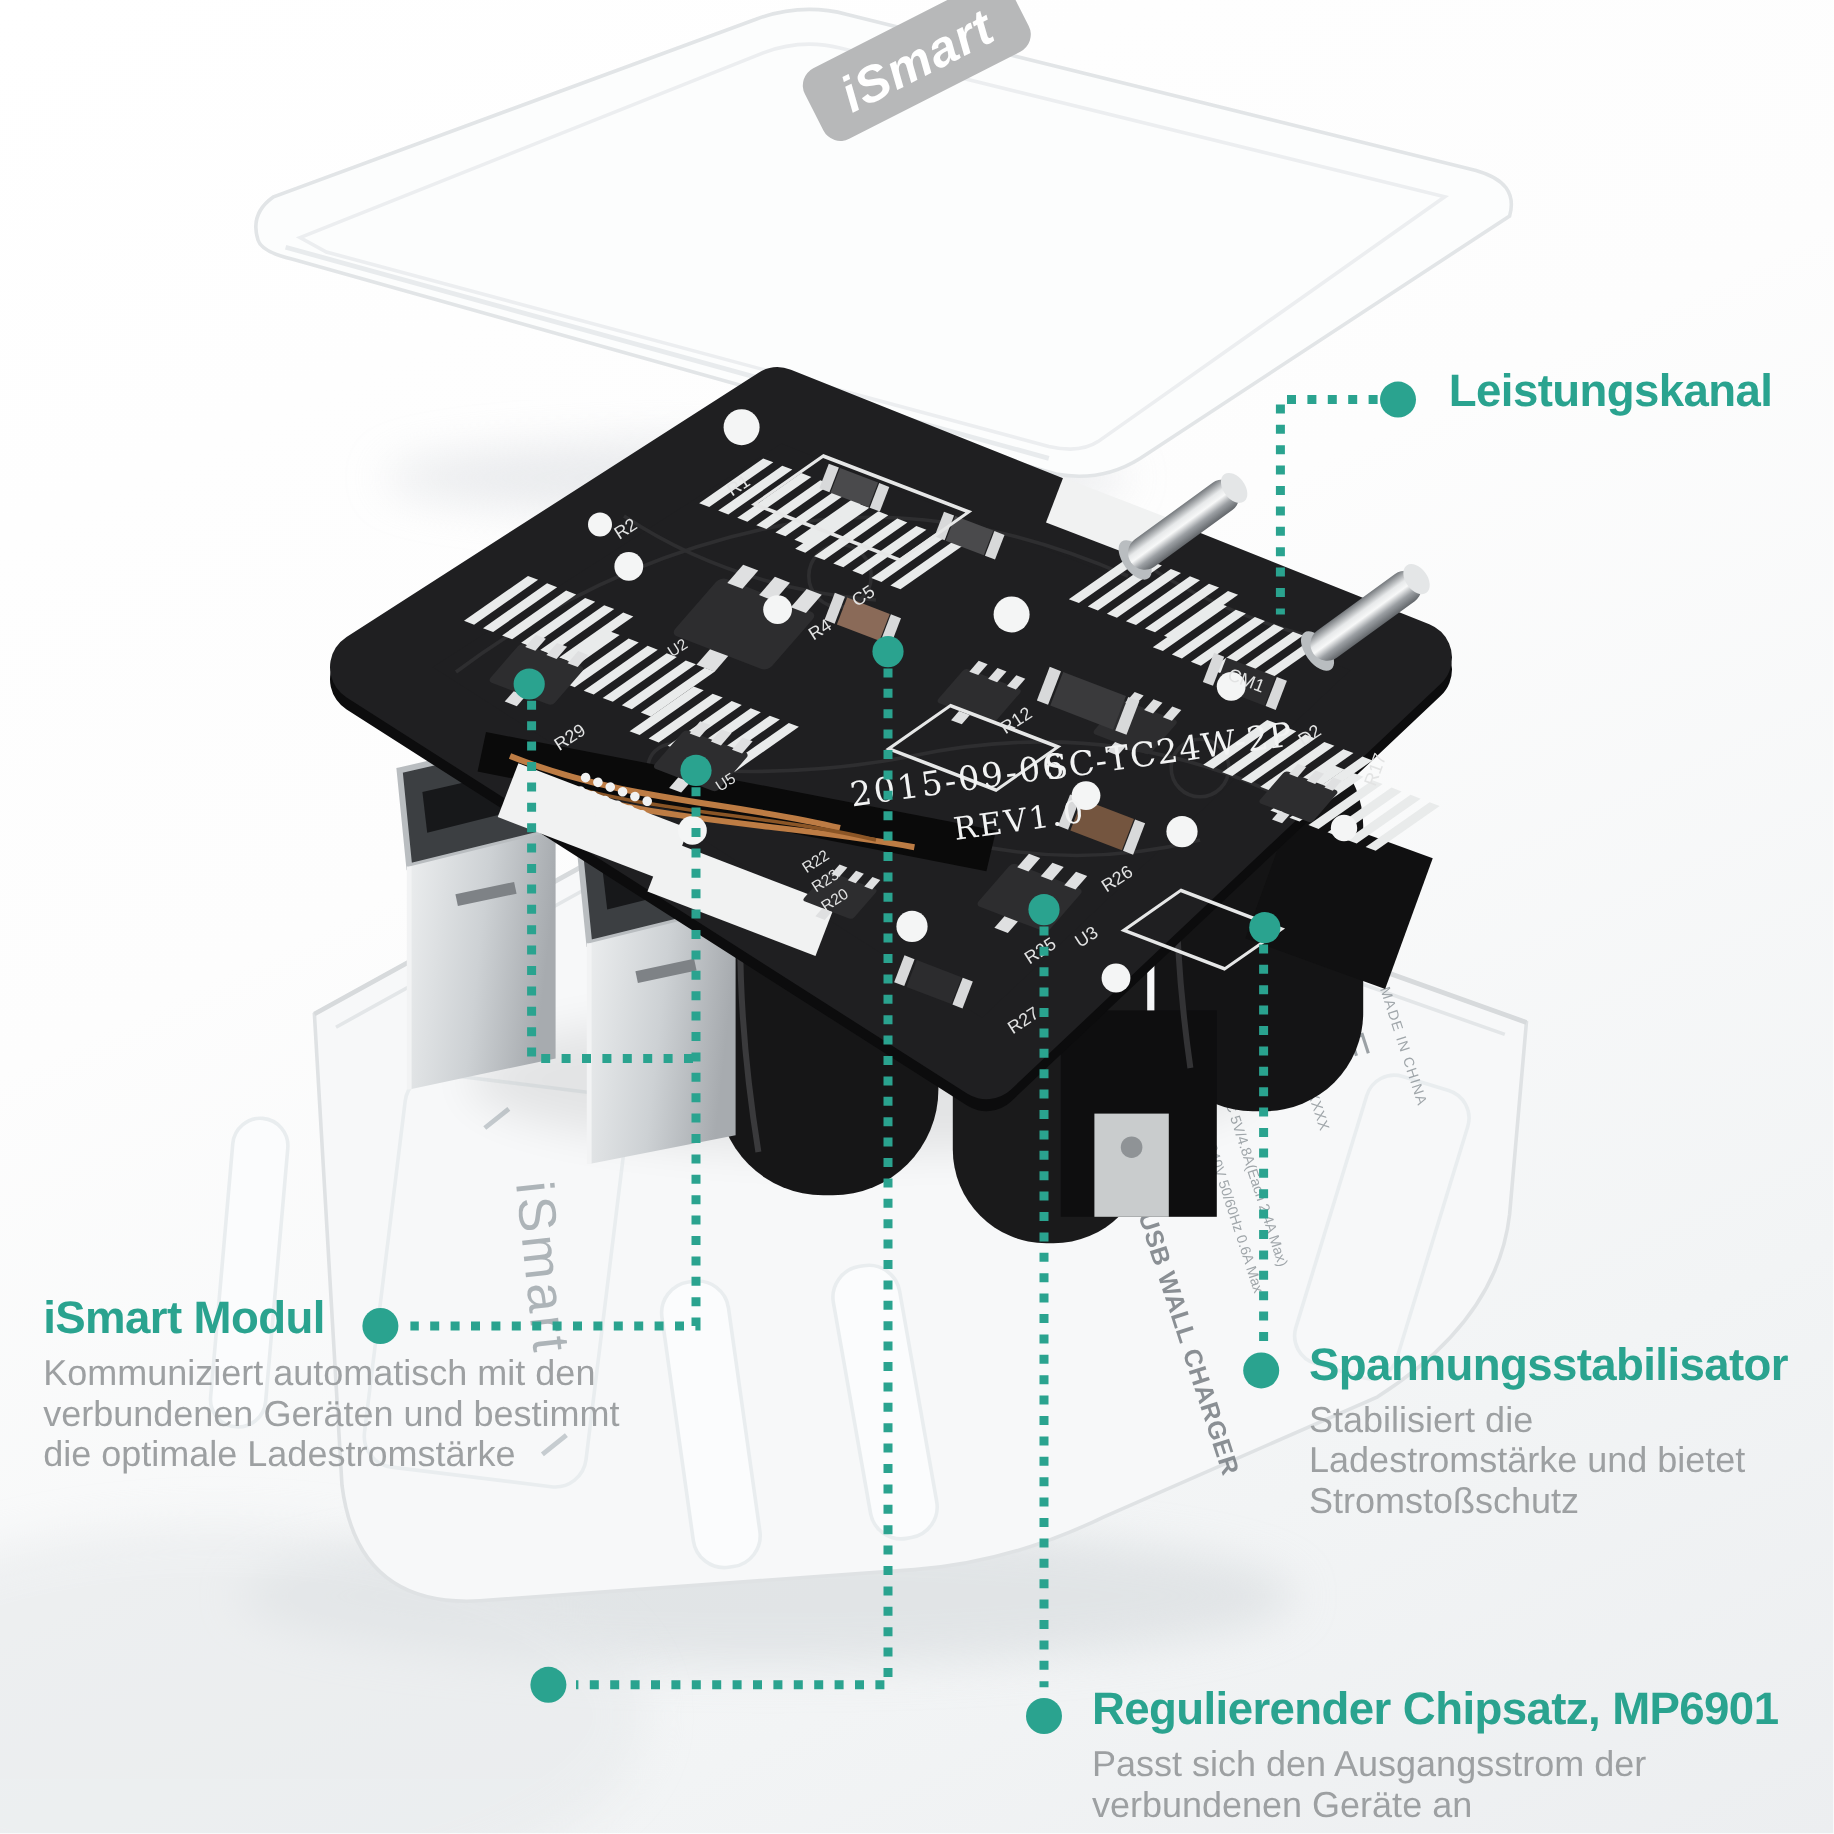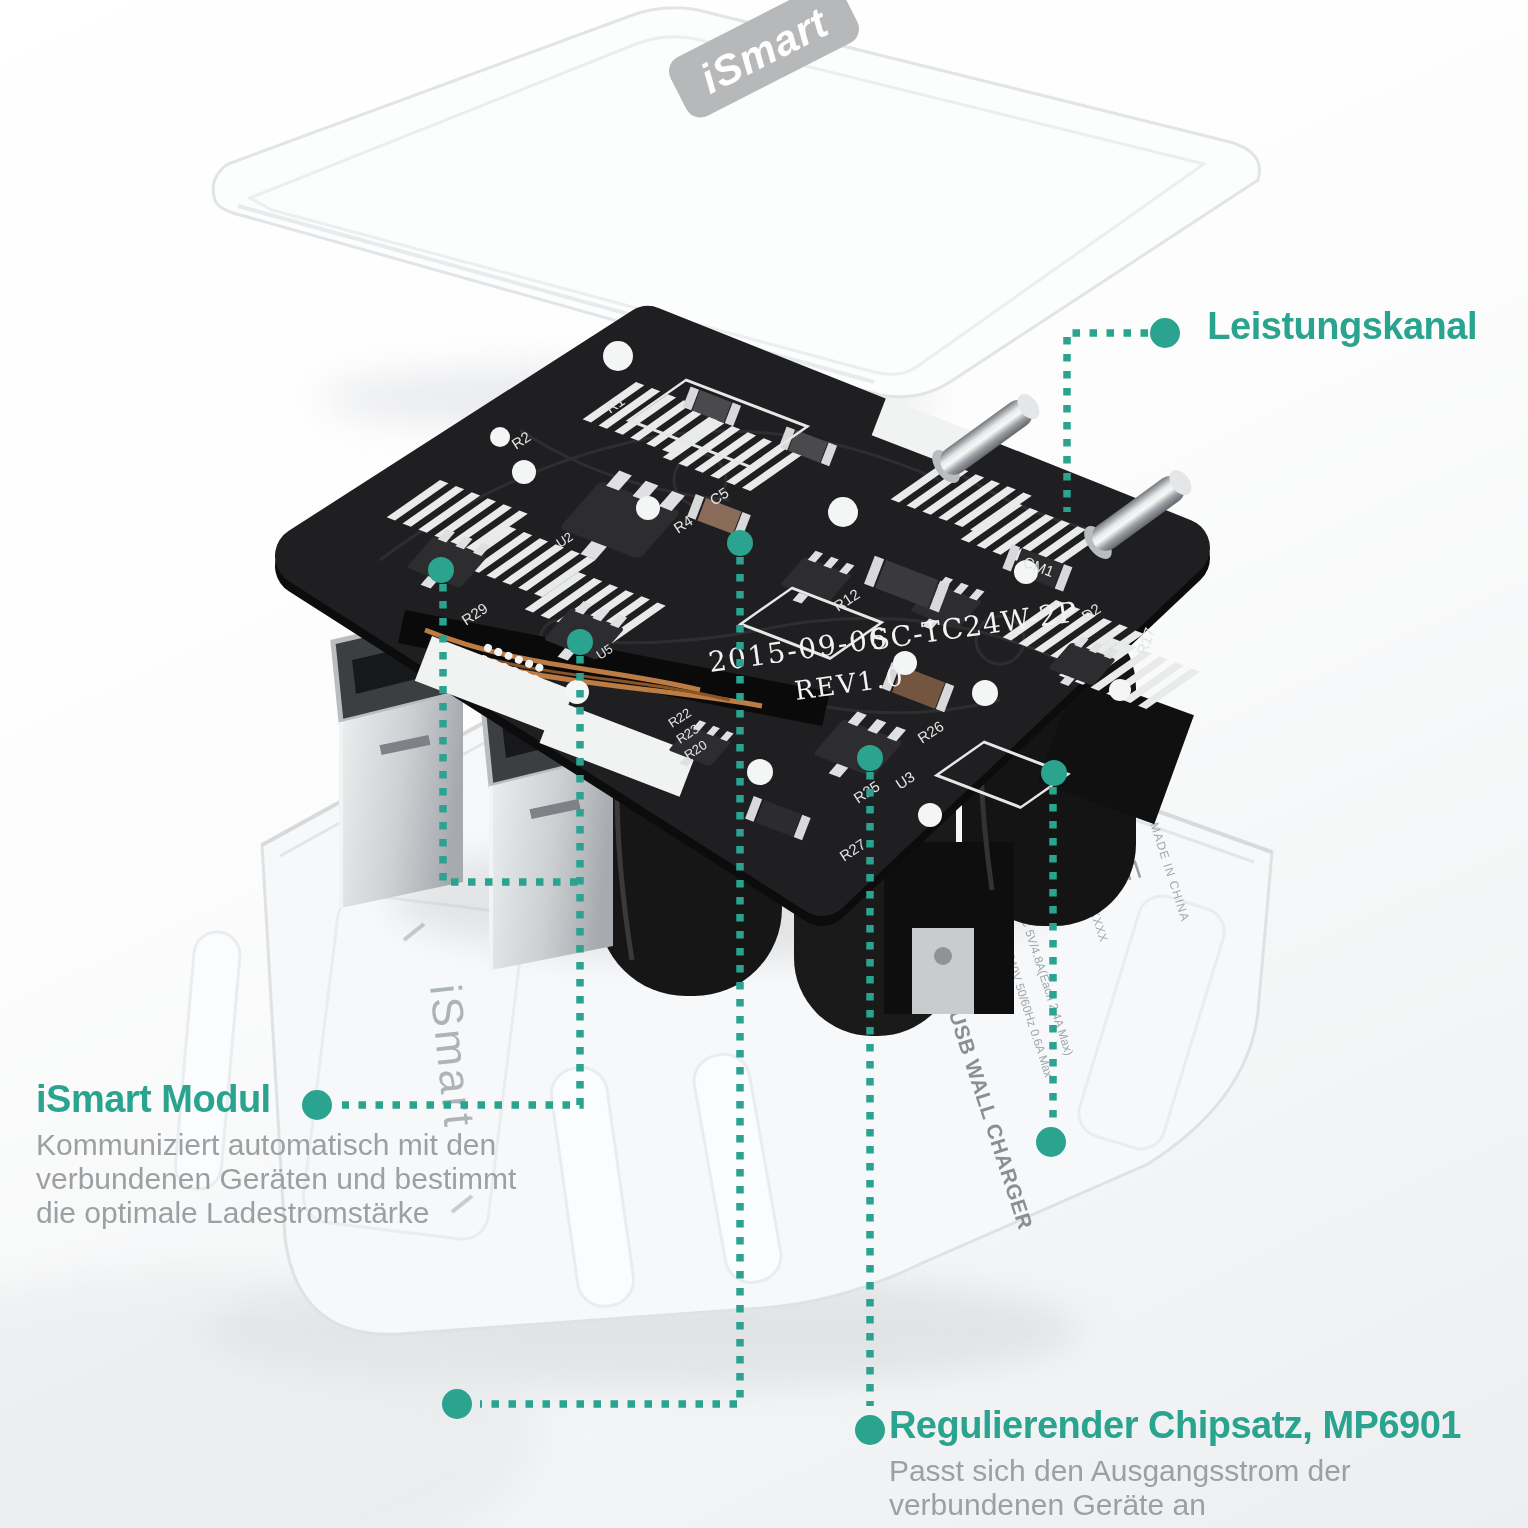--- a/index.html
+++ b/index.html
@@ -350,23 +350,29 @@
   <div class="title">Leistungskanal</div>
 </div>
 
 <div class="callout left-al" style="left:36px;top:1080px;">
   <div class="title">iSmart Modul</div>
   <div class="desc">Kommuniziert automatisch mit den
 verbundenen Geräten und bestimmt
 die optimale Ladestromstärke</div>
 </div>
 
+<div class="callout right-al" style="right:38px;top:1119px;">
+  <div class="title">Spannungsstabilisator</div>
+  <div class="desc">Stabilisiert die
+Ladestromstärke und bietet
+Stromstoßschutz</div>
+</div>
 
 <div class="callout left-al" style="left:36px;top:1378px;">
 </div>
 
-<div class="callout right-al" style="right:67px;top:1406px;">
+<div class="callout right-al" style="right:46px;top:1406px;">
   <div class="title">Regulierender Chipsatz, MP6901</div>
   <div class="desc">Passt sich den Ausgangsstrom der
 verbundenen Geräte an</div>
 </div>
 
 </div>
 
 </body></html>

